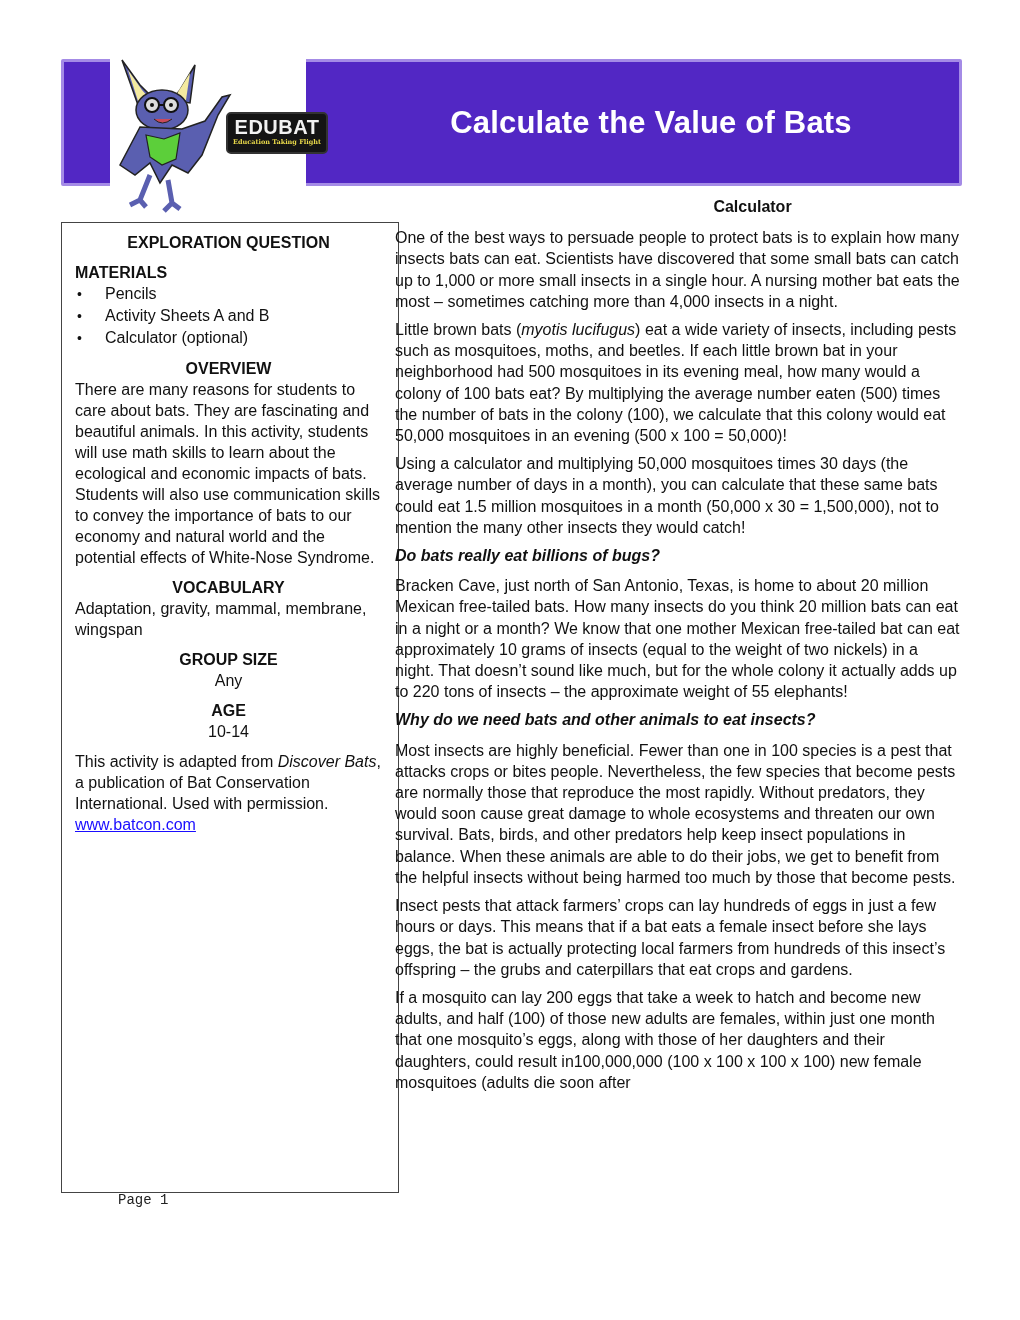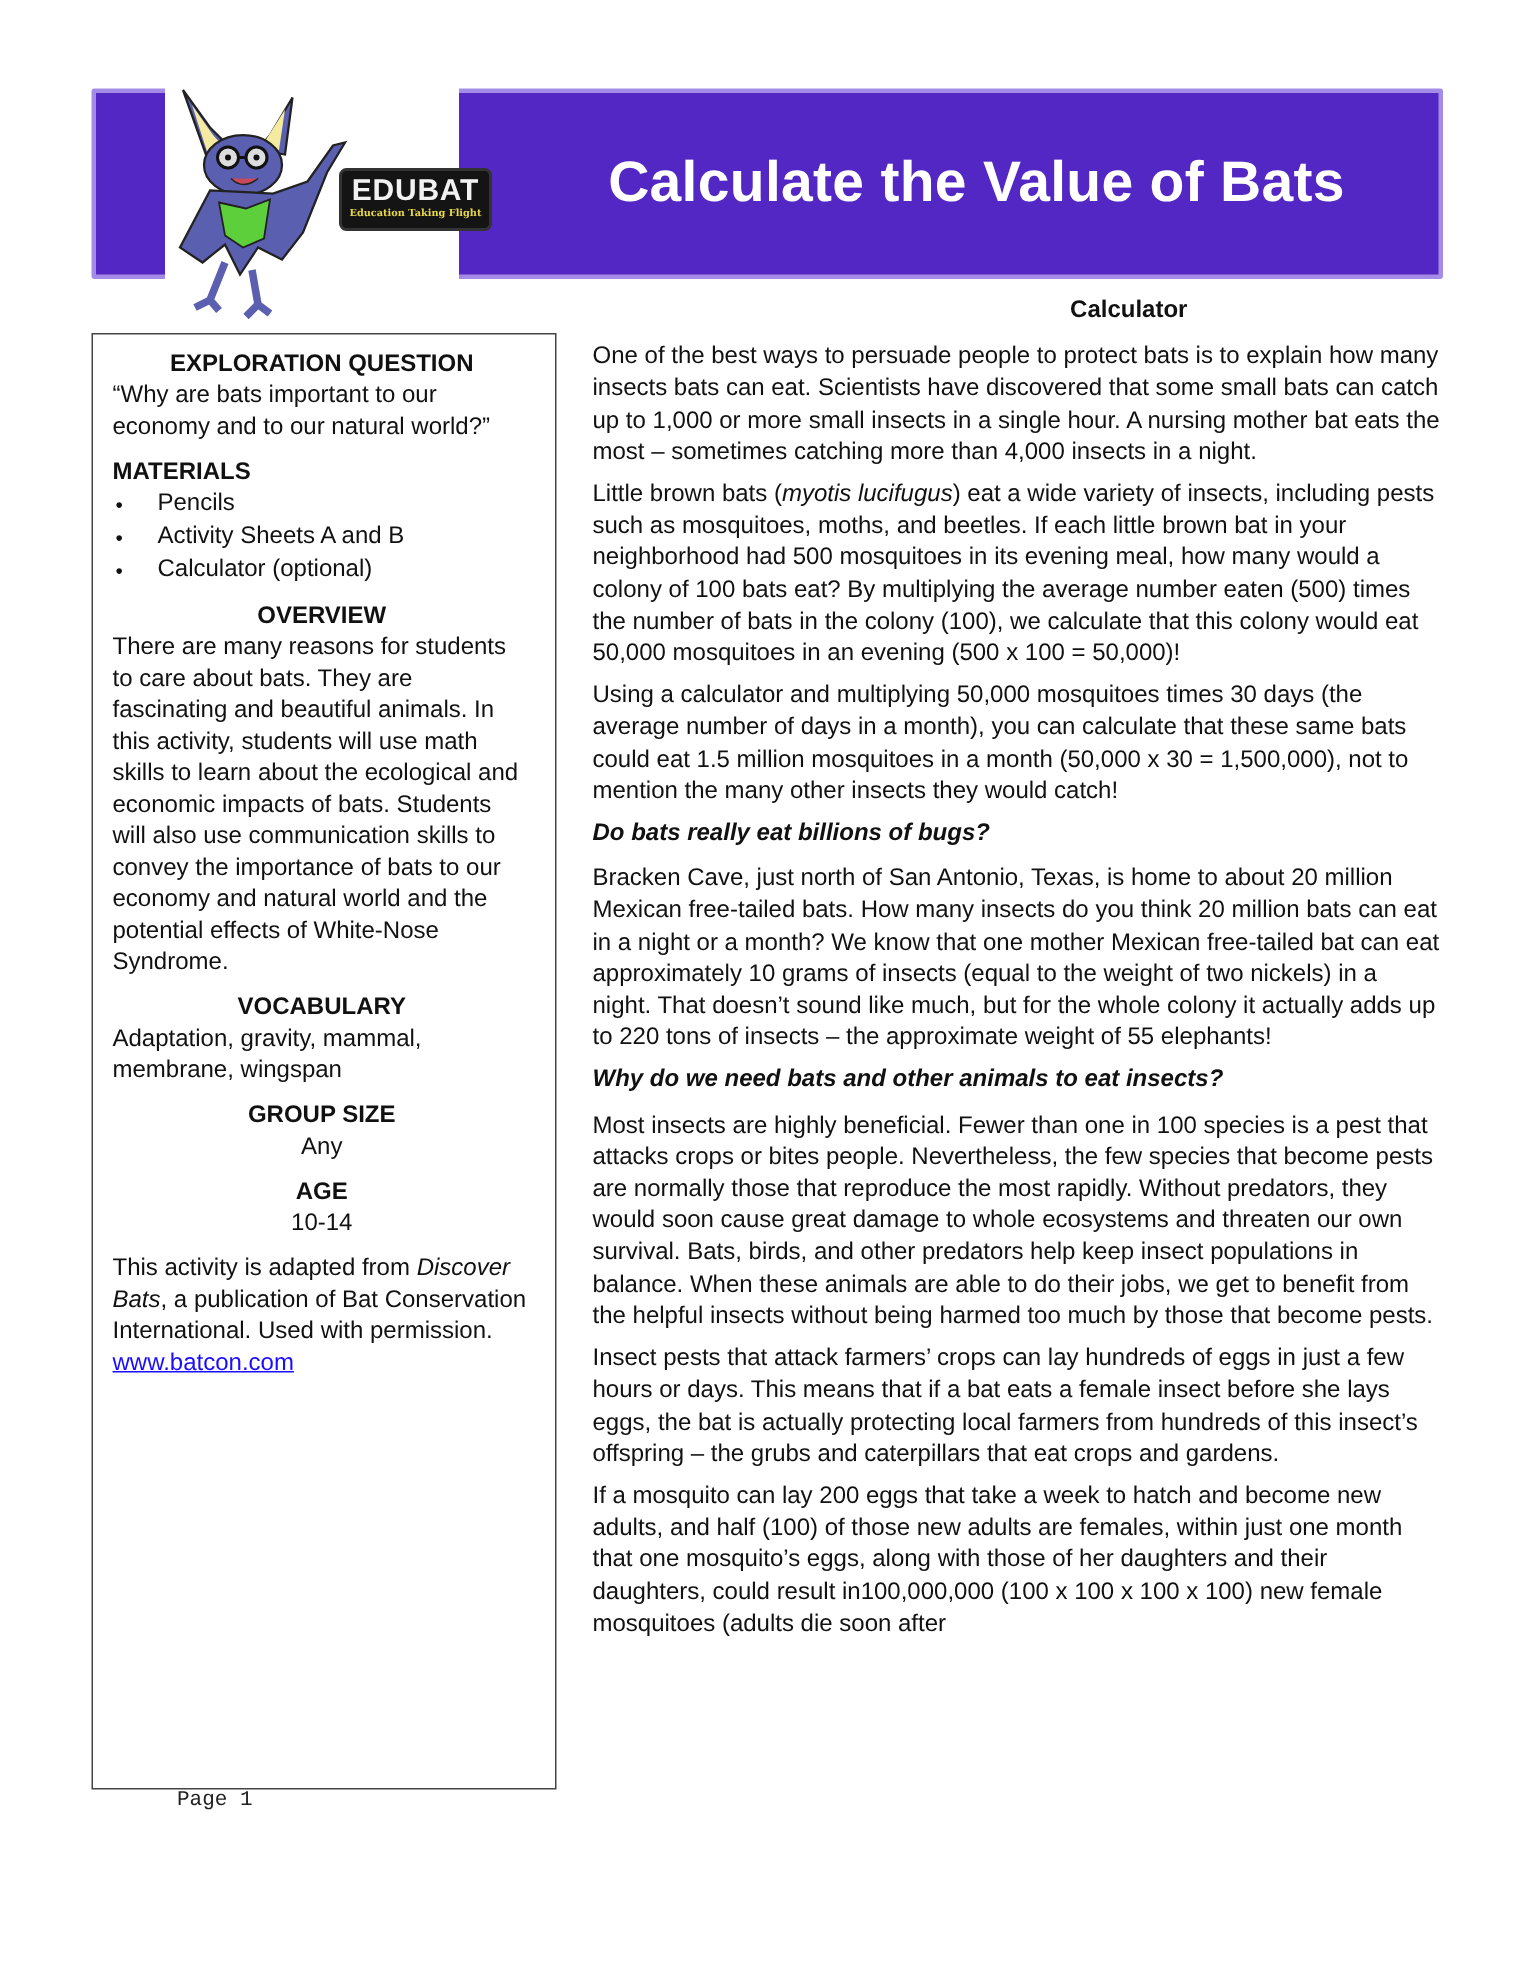--- a/index.html
+++ b/index.html
@@ -7,21 +7,21 @@
     width: 1020px; height: 1320px; position: relative; overflow: hidden;
     font-family: "Liberation Sans", sans-serif; color: #111111;
   }
   .banner {
     position: absolute; left: 61px; top: 59px; width: 895px; height: 121px;
     background: #5227c4; border: 3px solid #a48be6; border-radius: 2px;
   }
   .banner-title {
     position: absolute; left: 332px; top: 59px; width: 630px; height: 127px;
     display: flex; align-items: center; justify-content: center;
-    color: #ffffff; font-weight: bold; font-size: 38px; letter-spacing: 0.2px;
+    color: #ffffff; font-weight: bold; font-size: 31px; letter-spacing: 0.2px;
     padding-left: 8px; box-sizing: border-box;
   }
   .logo-area {
     position: absolute; left: 110px; top: 55px; width: 196px; height: 160px;
     background: #ffffff;
   }
   .logo-bat { position: absolute; left: 0; top: 0; }
   .edubat-badge {
     position: absolute; left: 116px; top: 57px; width: 102px; height: 42px;
     background: #141414; border-radius: 5px; border: 2px solid #333;
@@ -30,21 +30,21 @@
   .edubat-word {
     color: #f2f2f2; font-weight: bold; font-size: 20px; line-height: 22px;
     margin-top: 2px; letter-spacing: 0.5px;
   }
   .edubat-tag {
     color: #e8d84a; font-family: "DejaVu Serif", serif; font-weight: bold;
     font-size: 6.5px; line-height: 8px;
   }
 
   .sidebar {
-    position: absolute; left: 61px; top: 222px; width: 310px; height: 971px;
+    position: absolute; left: 61px; top: 222px; width: 338px; height: 971px;
     border: 1.5px solid #444; box-sizing: border-box;
     padding: 9px 16px 0 13px; font-size: 16px; line-height: 21px;
   }
   .sb-head-center { text-align: center; font-weight: bold; }
   .sb-head-left { font-weight: bold; }
   .sb-gap { height: 9px; }
   .sb-list { list-style: none; margin: 0; padding: 0; }
   .sb-list li { position: relative; padding-left: 30px; line-height: 22px; }
   .sb-list li .bullet {
     position: absolute; left: 2px; top: 0; font-size: 14px;
@@ -97,21 +97,20 @@
     <path d="M58 125 L62 148 L54 156 M62 148 L70 154" stroke="#5a5fb0" stroke-width="5" fill="none"></path>
   </svg>
   <div class="edubat-badge">
     <div class="edubat-word">EDUBAT</div>
     <div class="edubat-tag">Education Taking Flight</div>
   </div>
 </div>
 
 <div class="sidebar">
   <div class="sb-head-center">EXPLORATION QUESTION</div>
-  <div>“Why are bats important to our economy and to our natural world?”</div>
   <div class="sb-gap"></div>
   <div class="sb-head-left">MATERIALS</div>
   <ul class="sb-list">
     <li><span class="bullet">•</span><span>Pencils</span></li>
     <li><span class="bullet">•</span><span>Activity Sheets A and B</span></li>
     <li><span class="bullet">•</span><span>Calculator (optional)</span></li>
   </ul>
   <div class="sb-gap"></div>
   <div class="sb-head-center">OVERVIEW</div>
   <div>There are many reasons for students to care about bats.  They are fascinating and beautiful animals.  In this activity, students will use math skills to learn about the ecological and economic impacts of bats.  Students will also use communication skills to convey the importance of bats to our economy and natural world and the potential effects of White-Nose Syndrome.</div>

